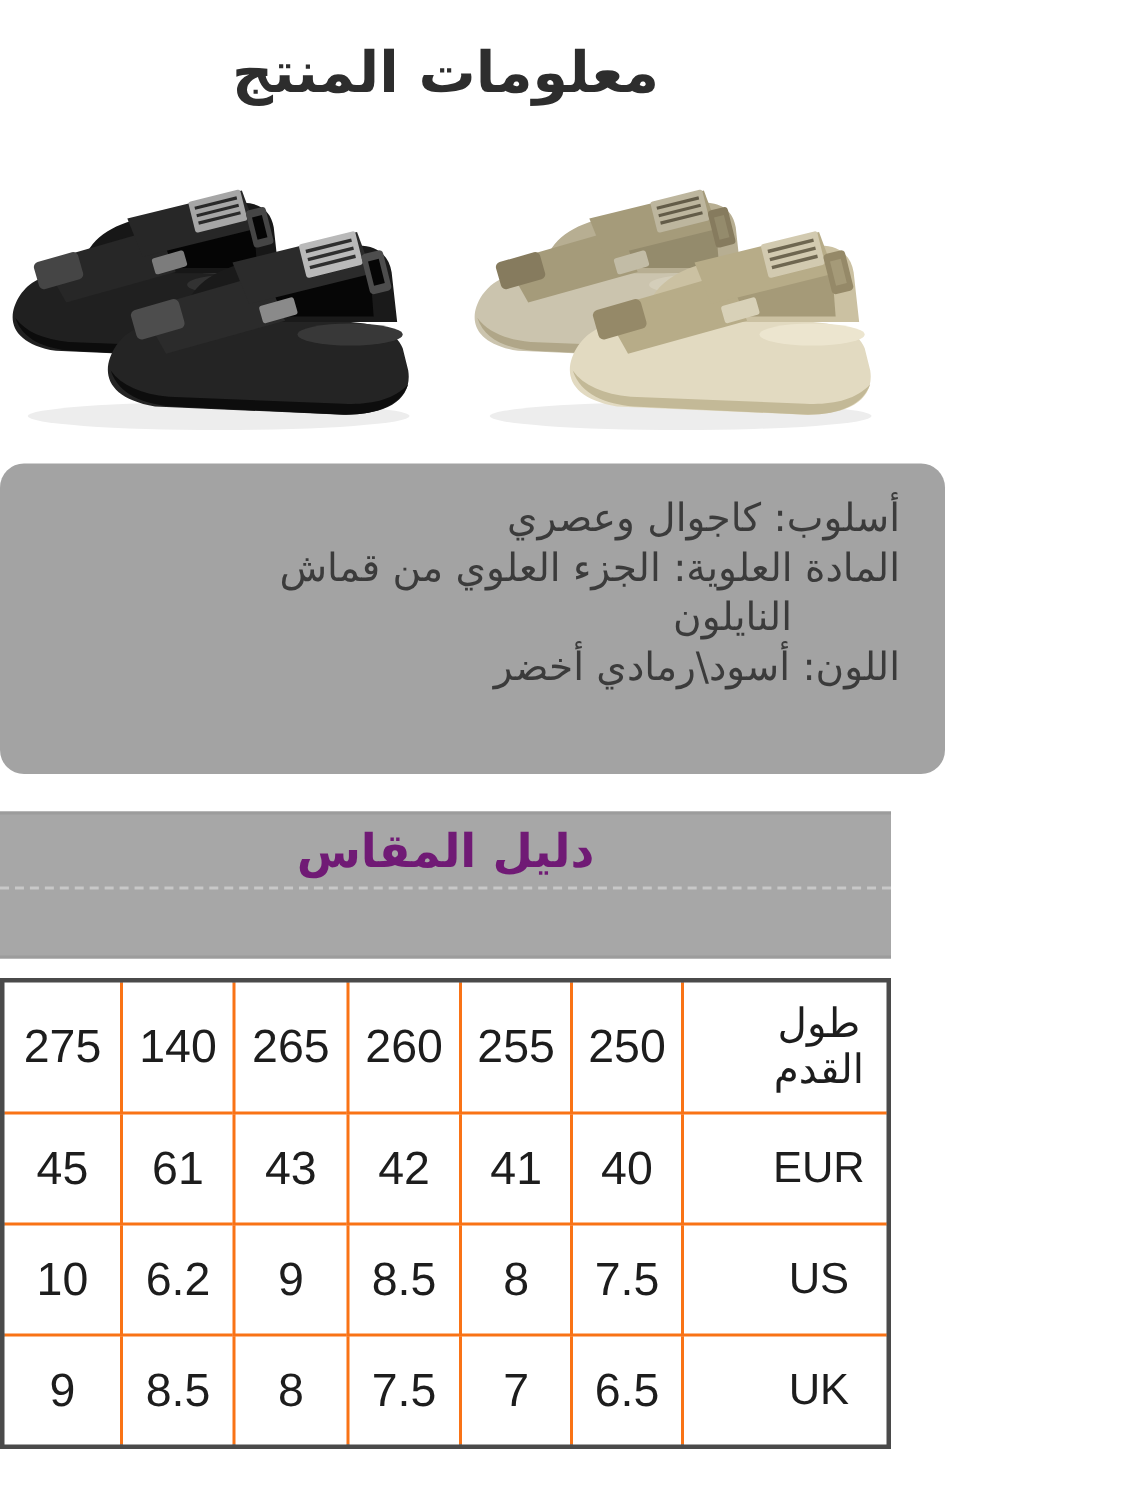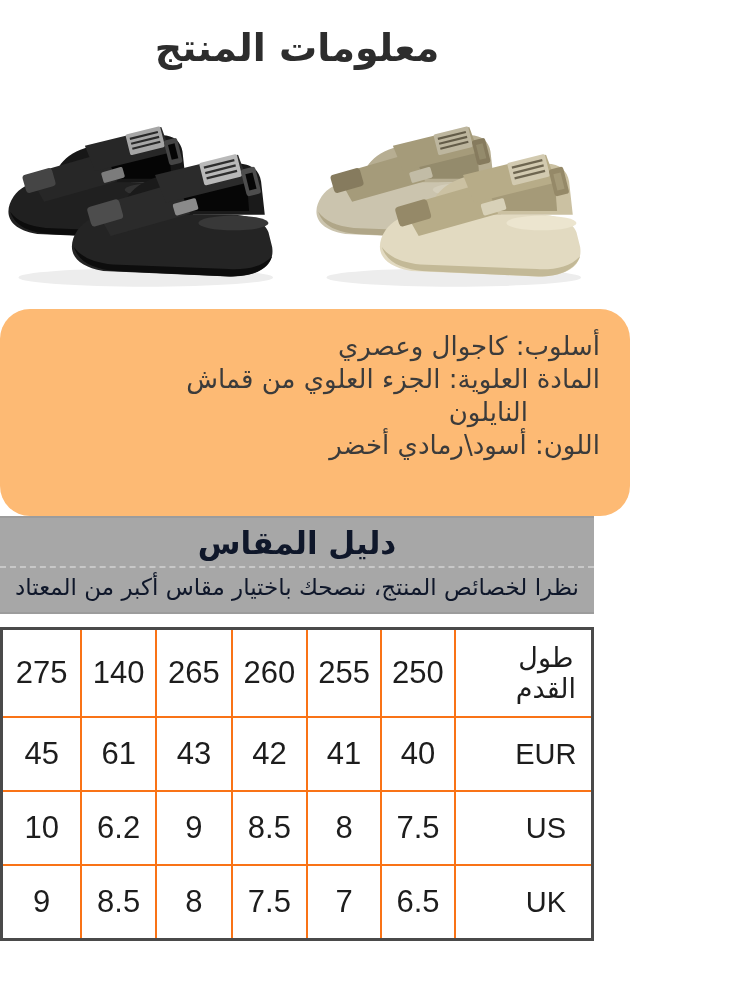--- a/index.html
+++ b/index.html
@@ -48,37 +48,38 @@
   .sandal.beige {
     --sole:#e2dac1; --soleDark:#c3b997; --deck:#ece5cf; --body:#cbc1a2;
     --open:#a59a78; --strap:#b7ac88; --buckle:#958968; --tag:#d8d1b8;
     --label:#d2cab0; --labelLine:#6e6650;
   }
 
   
   .specs-box {
     width:630px; height:207px; box-sizing:border-box;
     margin:12px auto 0;
-    background:#fdba74;
-    border-radius:30px;
+    background:#a3a3a3;
+    border-radius:16px;
     padding:21px 30px;
     direction:rtl;
     color:#3b3b3b;
     font-size:26px; line-height:33px;
   }
   .spec-line { white-space:nowrap; }
   .spec-line.indent { padding-right:72px; }
 
   
   .banner {
+    margin-top:25px;
     height:98px; box-sizing:border-box;
     background:#a7a7a7;
     border-top:2px solid #9c9c9c;
     border-bottom:2px solid #9c9c9c;
-    text-align:center; color:#0f172a;
+    text-align:center; color:#701a75;
   }
   .banner-title {
     padding-top:7px;
     font-size:31px; font-weight:bold;
     letter-spacing:1px;
   }
   .banner-divider {
     width:100%; height:0;
     border-top:2px dashed rgba(255,255,255,0.38);
     margin-top:5px;
@@ -206,21 +207,20 @@
   <div class="specs-box">
     <div class="spec-line">أسلوب: كاجوال وعصري</div>
     <div class="spec-line">المادة العلوية: الجزء العلوي من قماش</div>
     <div class="spec-line indent">النايلون</div>
     <div class="spec-line">اللون: أسود\رمادي أخضر</div>
   </div>
 
   <div class="banner">
     <div class="banner-title" dir="rtl">دليل المقاس</div>
     <div class="banner-divider"></div>
-    <div class="banner-note" dir="rtl">نظرا لخصائص المنتج، ننصحك باختيار مقاس أكبر من المعتاد</div>
   </div>
 
   <table class="size-table" dir="rtl">
     <colgroup>
       <col style="width:163px">
       <col style="width:91px">
       <col style="width:92px">
       <col style="width:94px">
       <col style="width:95px">
       <col style="width:93px">

